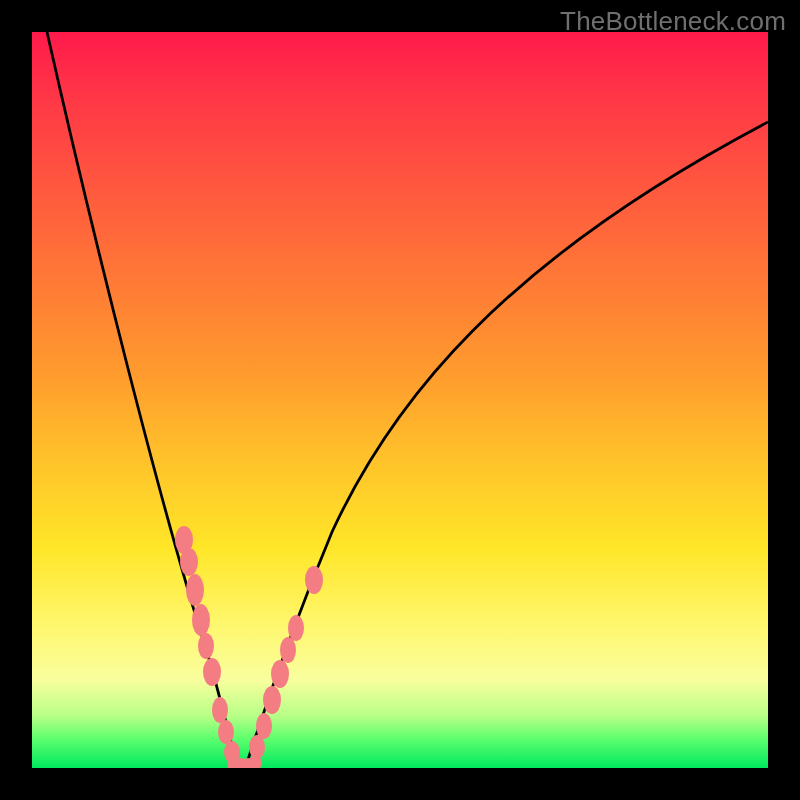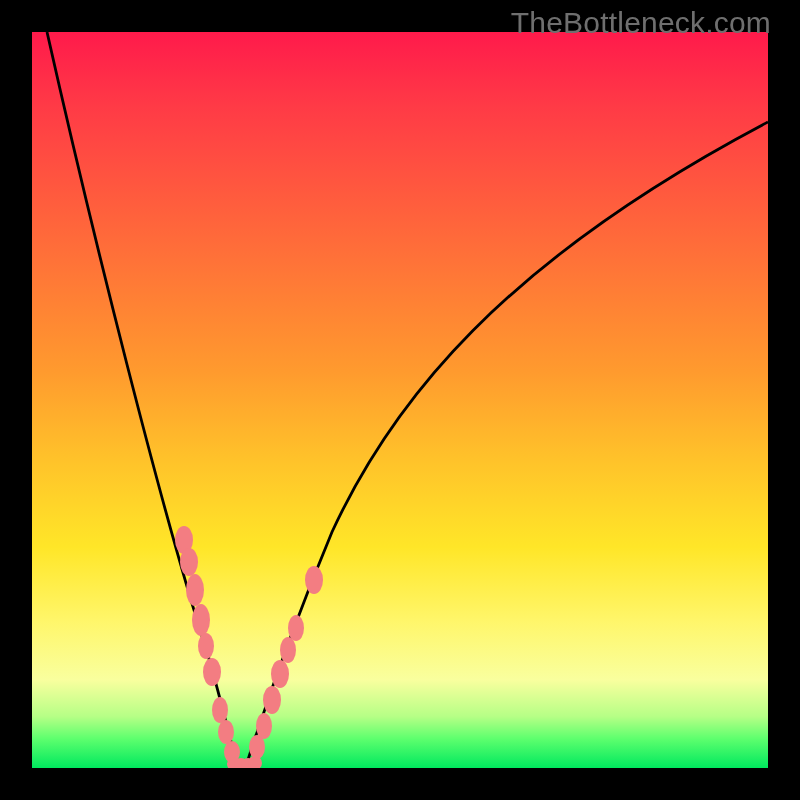--- a/index.html
+++ b/index.html
@@ -43,23 +43,23 @@
   svg.curve {
     position: absolute;
     left: 0;
     top: 0;
     width: 736px;
     height: 736px;
   }
   .watermark {
     position: absolute;
     top: 6px;
-    right: 29px;
+    right: 14px;
     color: #6f6f6f;
-    font-size: 30px;
+    font-size: 26px;
     letter-spacing: 0.2px;
     font-weight: 400;
   }
 </style>
 </head>
 <body>
 
 <div class="frame">
   <div class="plot-area">
     <svg class="curve" viewBox="0 0 736 736">

